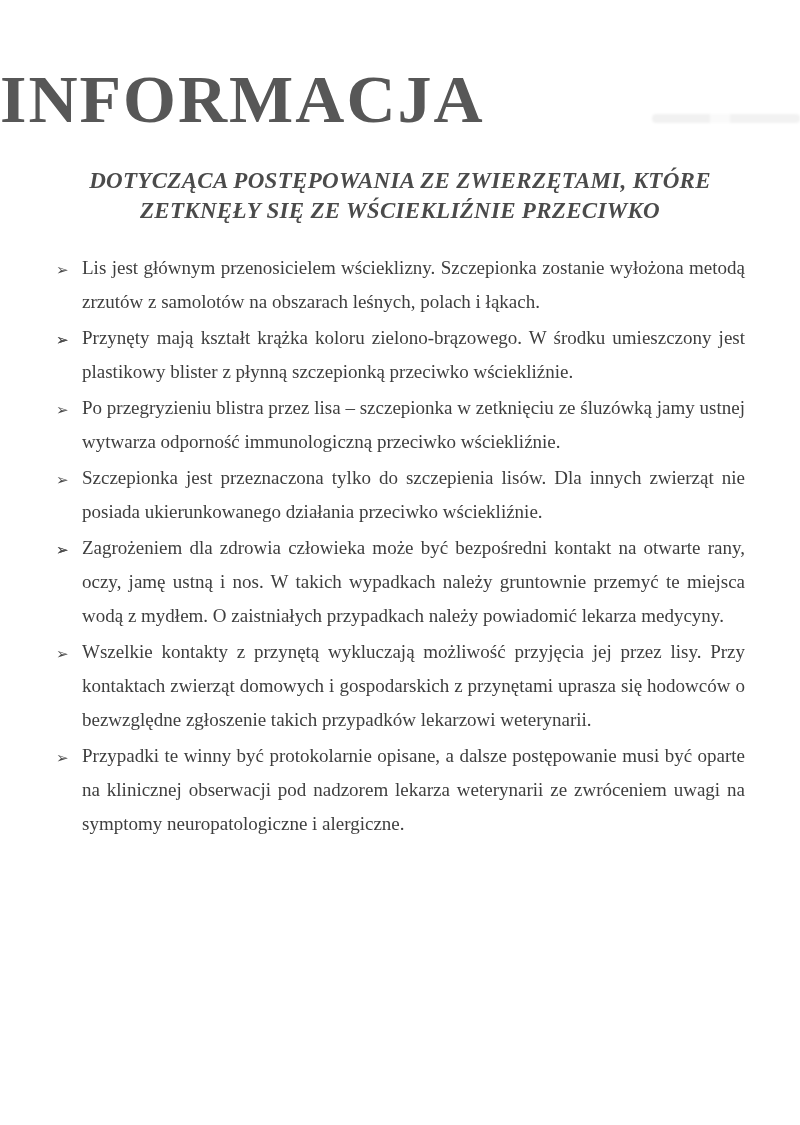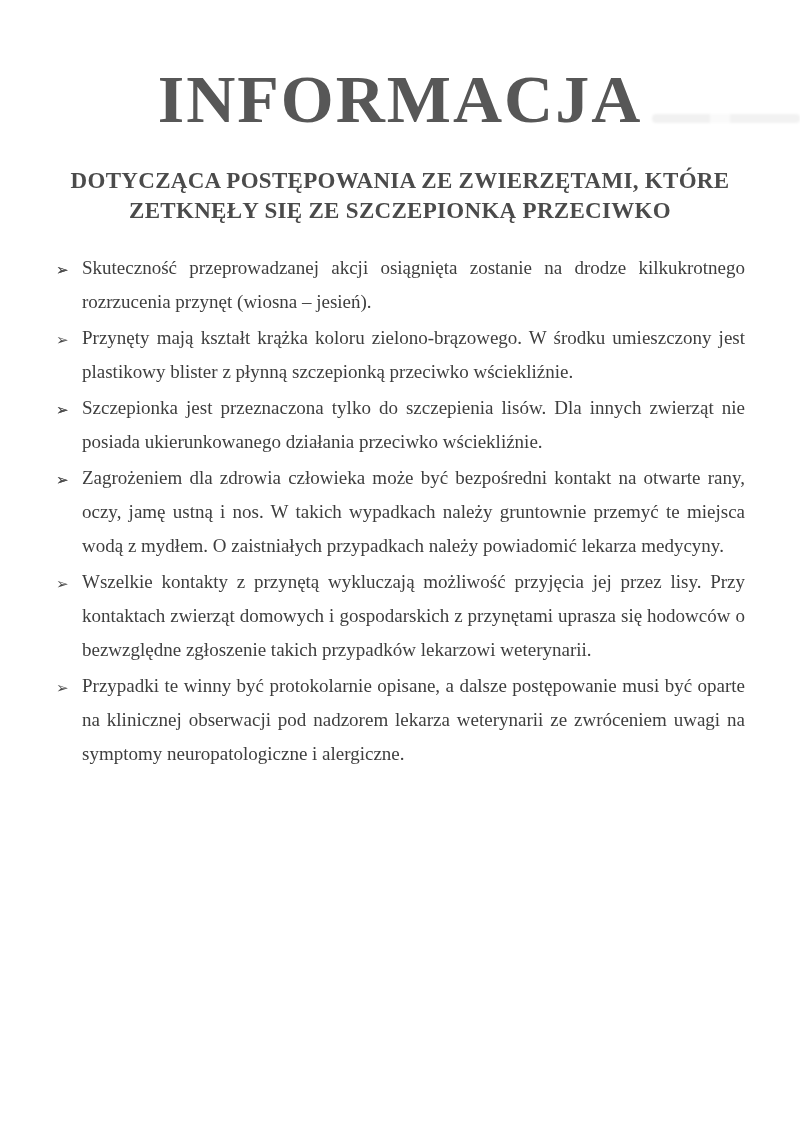--- a/index.html
+++ b/index.html
@@ -14,31 +14,32 @@
     font-family: "Liberation Serif", serif;
     overflow: hidden;
   }
   .page {
     position: relative;
     width: 800px; height: 1125px;
     background: var(--paper);
   }
   .doc-title {
     margin-top: 60px;
-    text-align: center;
+    text-align: left;
     font-size: 68px;
     font-weight: bold;
     line-height: 78px;
     letter-spacing: 2px;
     color: var(--heading-ink);
   }
   .doc-subtitle {
     margin-top: 28px;
     text-align: center;
     color: #4b4b4b;
+    font-style: italic;
   }
   .doc-subtitle .subtitle-line {
     font-size: 23px;
     font-weight: bold;
     line-height: 30px;
     letter-spacing: 0.3px;
   }
   ul.bullet-list {
     list-style: none;
     margin: 25px 55px 0 55px;
@@ -75,37 +76,38 @@
 <body>
 
 <div class="page">
 
   <div class="artifact artifact-top-right"></div>
 
   <h1 class="doc-title">INFORMACJA</h1>
 
   <div class="doc-subtitle">
     <div class="subtitle-line">DOTYCZĄCA POSTĘPOWANIA ZE ZWIERZĘTAMI, KTÓRE</div>
-    <div class="subtitle-line">ZETKNĘŁY SIĘ ZE SZCZEPIONKĄ PRZECIWKO</div>
+    <div class="subtitle-line">ZETKNĘŁY SIĘ ZE WŚCIEKLIŹNIE PRZECIWKO</div>
   </div>
 
   <ul class="bullet-list">
     <li>
       <span class="bullet-arrow">➢</span>
+      <span>Lis jest głównym przenosicielem wścieklizny. Szczepionka zostanie wyłożona metodą zrzutów z samolotów na obszarach leśnych, polach i łąkach.</span>
     </li>
     <li>
       <span class="bullet-arrow">➢</span>
-      <span>Skuteczność przeprowadzanej akcji osiągnięta zostanie na drodze kilkukrotnego rozrzucenia przynęt (wiosna – jesień).</span>
     </li>
     <li>
       <span class="bullet-arrow">➢</span>
       <span>Przynęty mają kształt krążka koloru zielono-brązowego. W środku umieszczony jest plastikowy blister z płynną szczepionką przeciwko wściekliźnie.</span>
     </li>
     <li>
       <span class="bullet-arrow">➢</span>
+      <span>Po przegryzieniu blistra przez lisa – szczepionka w zetknięciu ze śluzówką jamy ustnej wytwarza odporność immunologiczną przeciwko wściekliźnie.</span>
     </li>
     <li>
       <span class="bullet-arrow">➢</span>
       <span>Szczepionka jest przeznaczona tylko do szczepienia lisów. Dla innych zwierząt nie posiada ukierunkowanego działania przeciwko wściekliźnie.</span>
     </li>
     <li>
       <span class="bullet-arrow">➢</span>
     </li>
     <li>
       <span class="bullet-arrow">➢</span>

